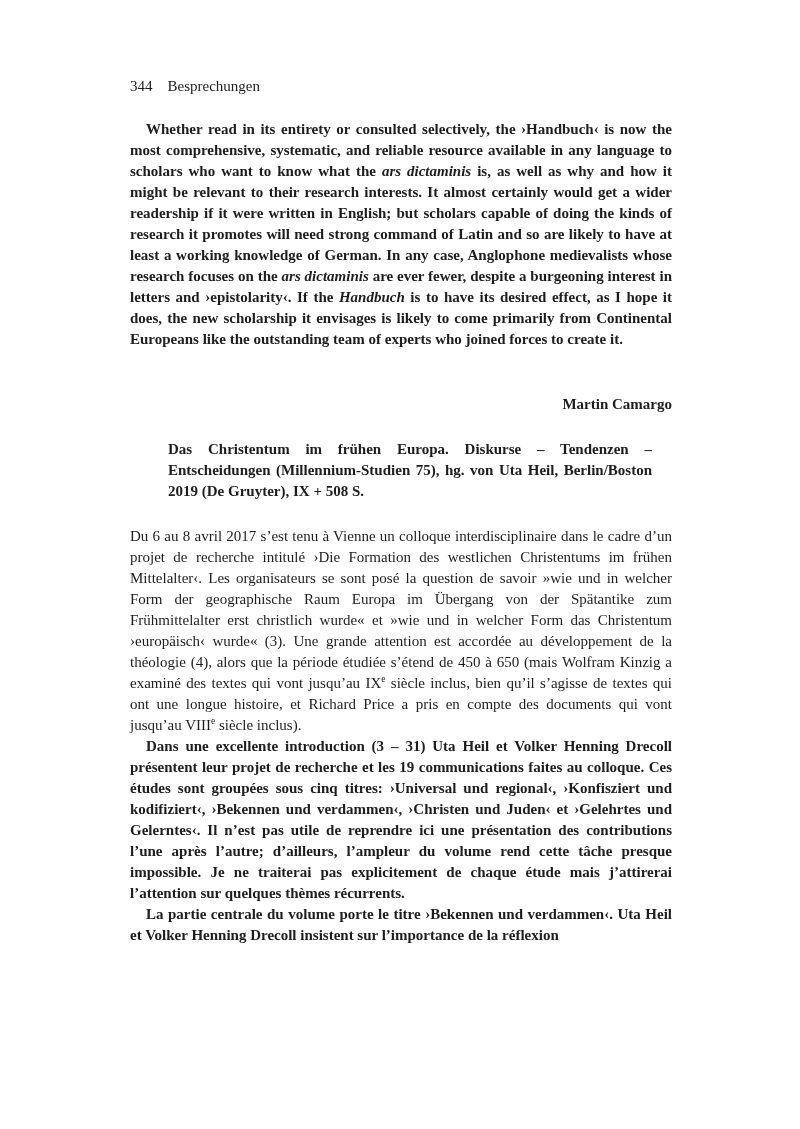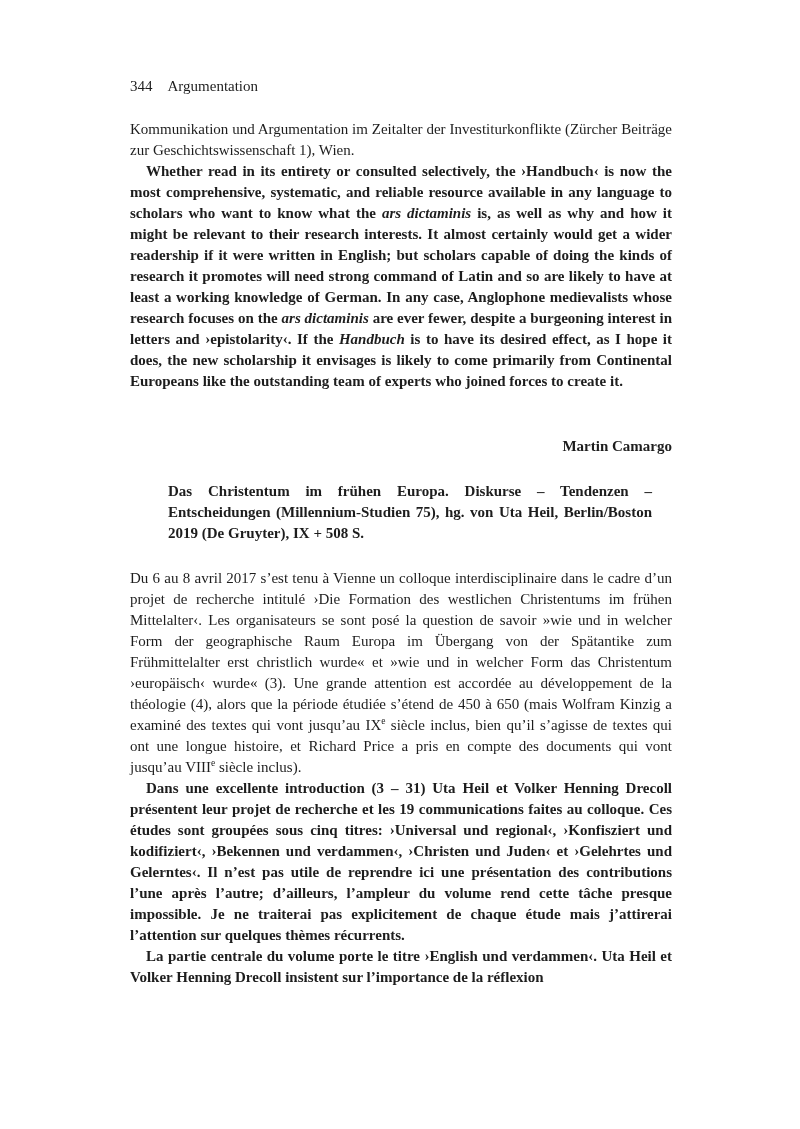--- a/index.html
+++ b/index.html
@@ -68,24 +68,23 @@
     line-height: 0;
     vertical-align: super;
   }
 </style>
 </head>
 <body>
 
 <div class="page">
   <div class="text-area">
     <div class="running-header">
-      <span class="page-number">344</span><span class="section-title">Argumentation</span>
+      <span class="page-number">344</span><span class="section-title">Besprechungen</span>
     </div>
     <div class="content">
-        <p class="para"><span>Kommunikation und Argumentation im Zeitalter der Investiturkonflikte (Zürcher Beiträge zur Geschichtswissenschaft 1), Wien.</span></p>
         <p class="para indent"><span>Whether read in its entirety or consulted selectively, the ›Handbuch‹ is now the most comprehensive, systematic, and reliable resource available in any language to scholars who want to know what the </span><em>ars dictaminis</em><span> is, as well as why and how it might be relevant to their research interests. It almost certainly would get a wider readership if it were written in English; but scholars capable of doing the kinds of research it promotes will need strong command of Latin and so are likely to have at least a working knowledge of German. In any case, Anglophone medievalists whose research focuses on the </span><em>ars dictaminis</em><span> are ever fewer, despite a burgeoning interest in letters and ›epistolarity‹. If the </span><em>Handbuch</em><span> is to have its desired effect, as I hope it does, the new scholarship it envisages is likely to come primarily from Continental Europeans like the outstanding team of experts who joined forces to create it.</span><span class="signature">Martin Camargo</span></p>
         <p class="para review-heading"><span>Das Christentum im frühen Europa. Diskurse – Tendenzen – Entscheidungen (Millennium-Studien 75), hg. von Uta Heil, Berlin/Boston 2019 (De Gruyter), IX + 508 S.</span></p>
         <p class="para"><span>Du 6 au 8 avril 2017 s’est tenu à Vienne un colloque interdisciplinaire dans le cadre d’un projet de recherche intitulé ›Die Formation des westlichen Christentums im frühen Mittelalter‹. Les organisateurs se sont posé la question de savoir »wie und in welcher Form der geographische Raum Europa im Übergang von der Spätantike zum Frühmittelalter erst christlich wurde« et »wie und in welcher Form das Christentum ›europäisch‹ wurde« (3). Une grande attention est accordée au développement de la théologie (4), alors que la période étudiée s’étend de 450 à 650 (mais Wolfram Kinzig a examiné des textes qui vont jusqu’au IX</span><sup>e</sup><span> siècle inclus, bien qu’il s’agisse de textes qui ont une longue histoire, et Richard Price a pris en compte des documents qui vont jusqu’au VIII</span><sup>e</sup><span> siècle inclus).</span></p>
         <p class="para indent"><span>Dans une excellente introduction (3 – 31) Uta Heil et Volker Henning Drecoll présentent leur projet de recherche et les 19 communications faites au colloque. Ces études sont groupées sous cinq titres: ›Universal und regional‹, ›Konfisziert und kodifiziert‹, ›Bekennen und verdammen‹, ›Christen und Juden‹ et ›Gelehrtes und Gelerntes‹. Il n’est pas utile de reprendre ici une présentation des contributions l’une après l’autre; d’ailleurs, l’ampleur du volume rend cette tâche presque impossible. Je ne traiterai pas explicitement de chaque étude mais j’attirerai l’attention sur quelques thèmes récurrents.</span></p>
-        <p class="para indent"><span>La partie centrale du volume porte le titre ›English und verdammen‹. Uta Heil et Volker Henning Drecoll insistent sur l’importance de la réflexion</span></p>
+        <p class="para indent"><span>La partie centrale du volume porte le titre ›Bekennen und verdammen‹. Uta Heil et Volker Henning Drecoll insistent sur l’importance de la réflexion</span></p>
       </div>
   </div>
 </div>
 
 </body></html>

